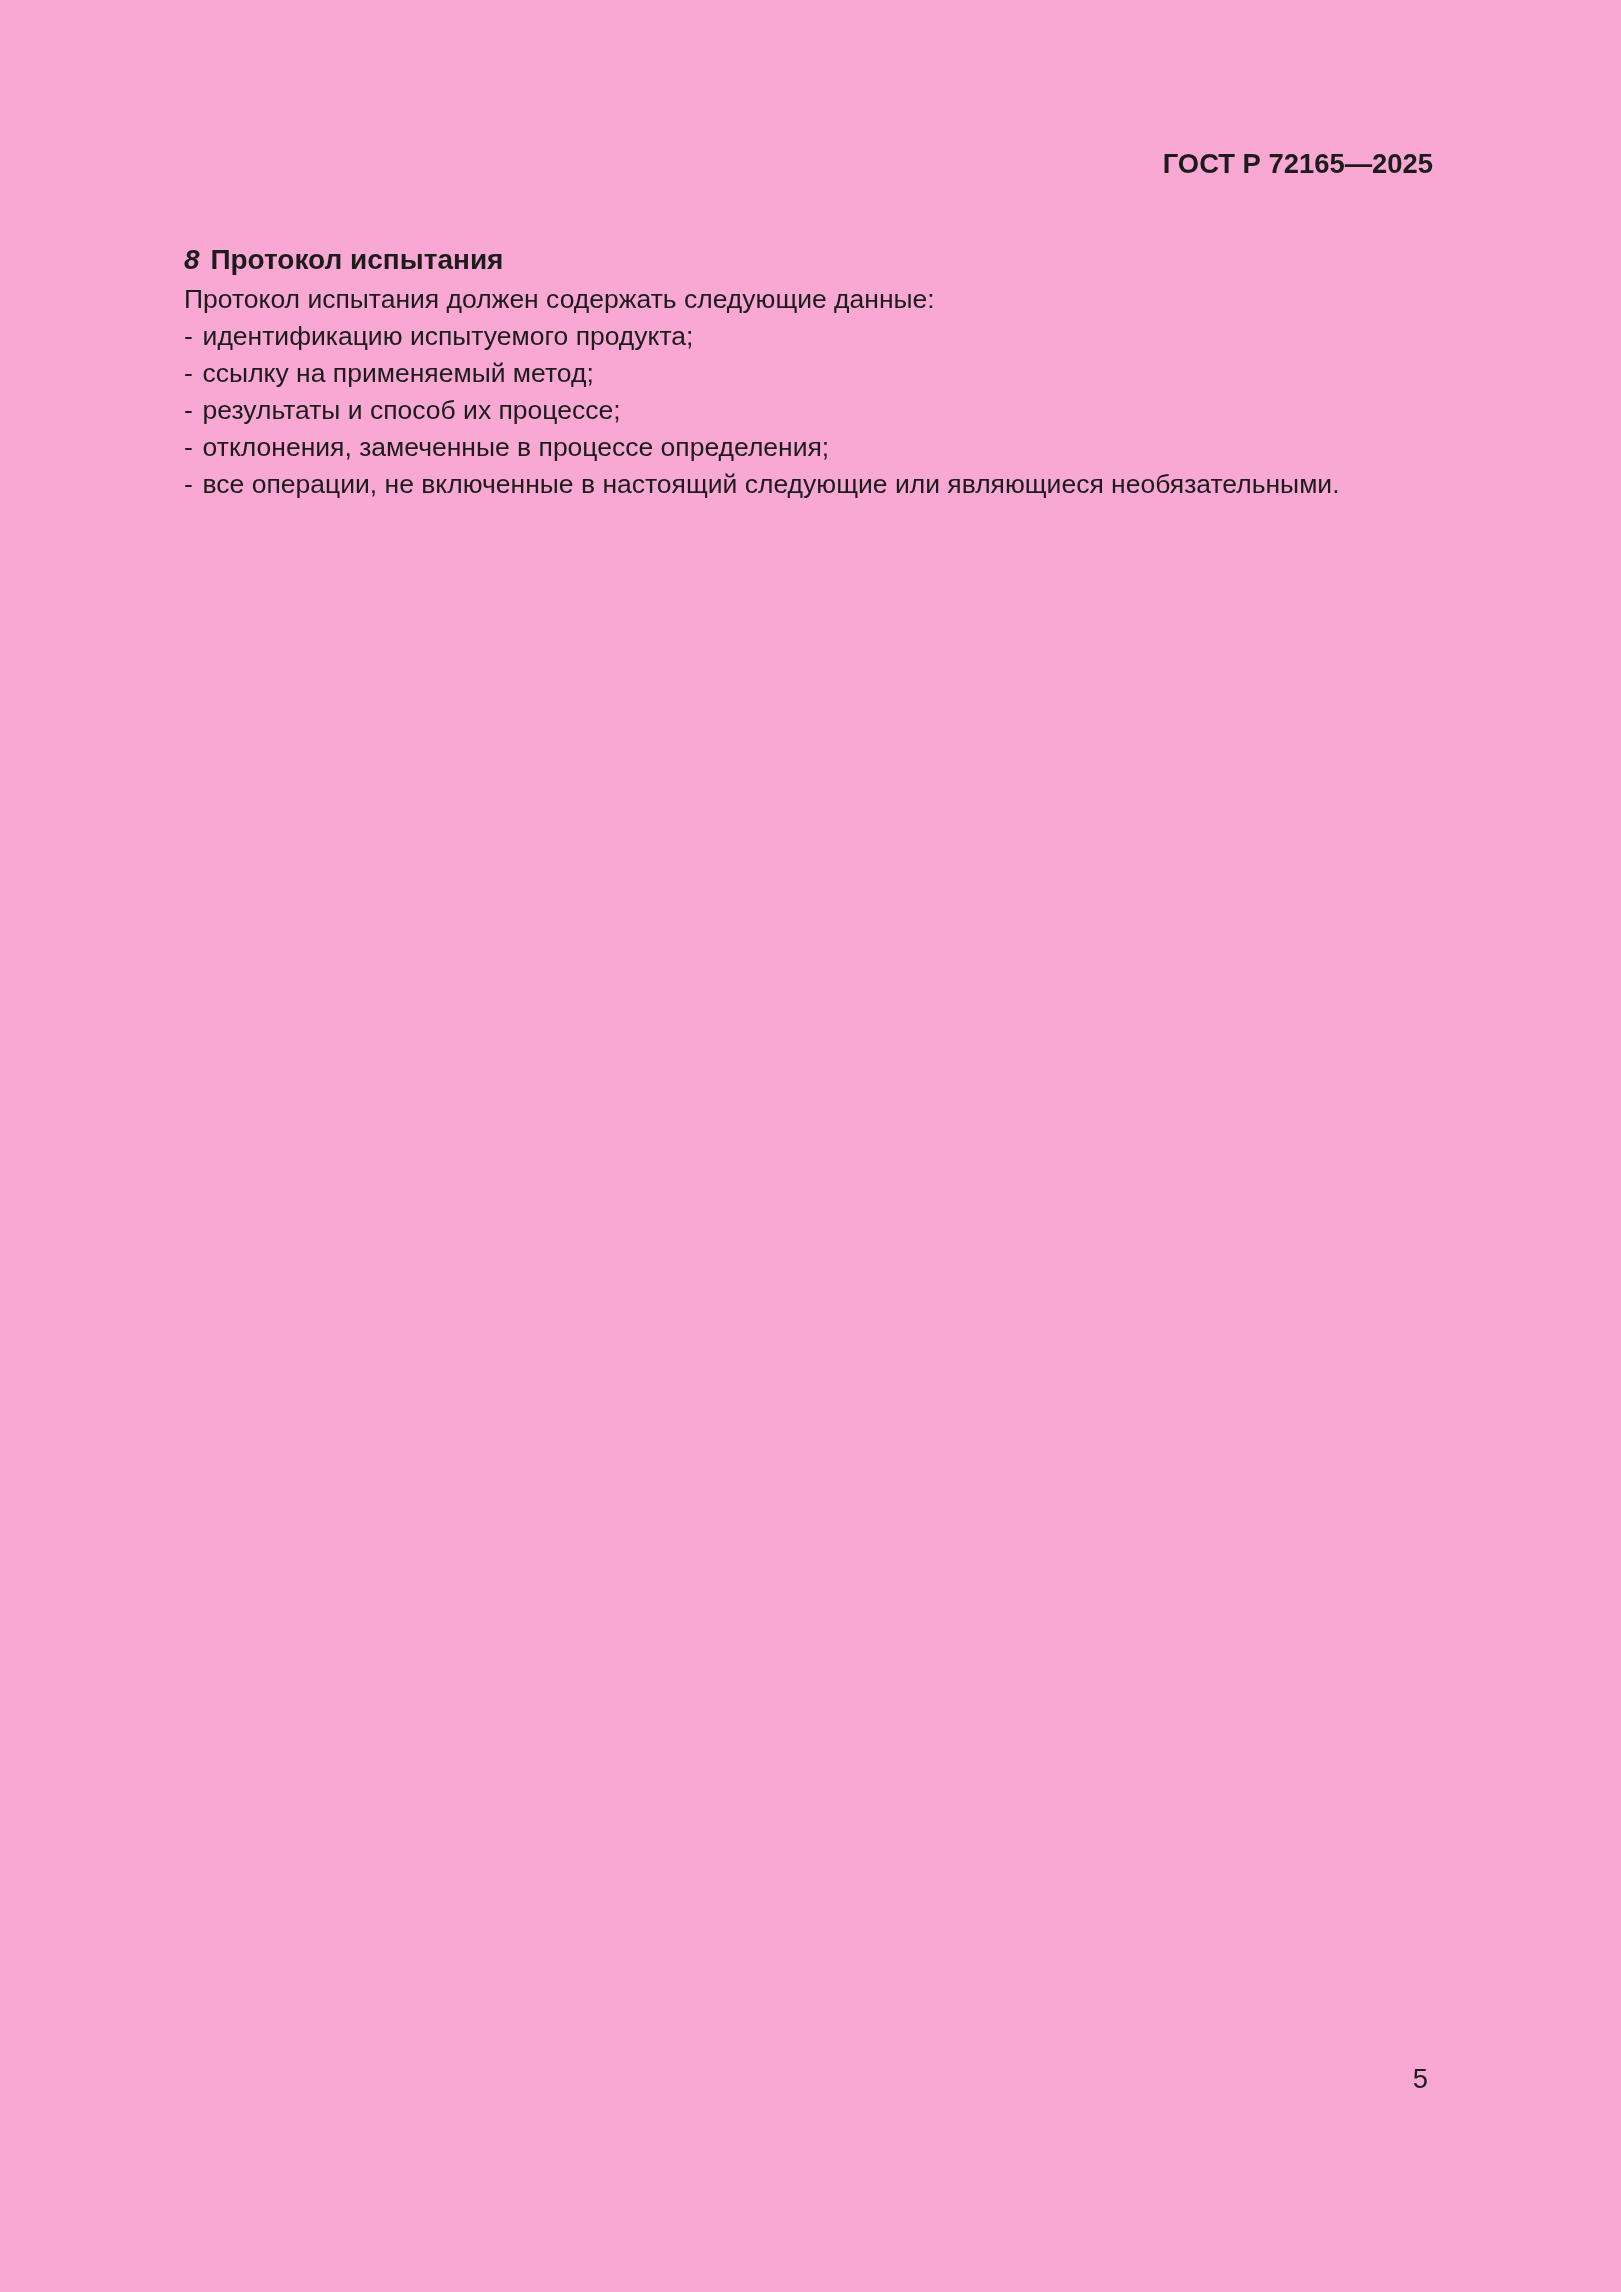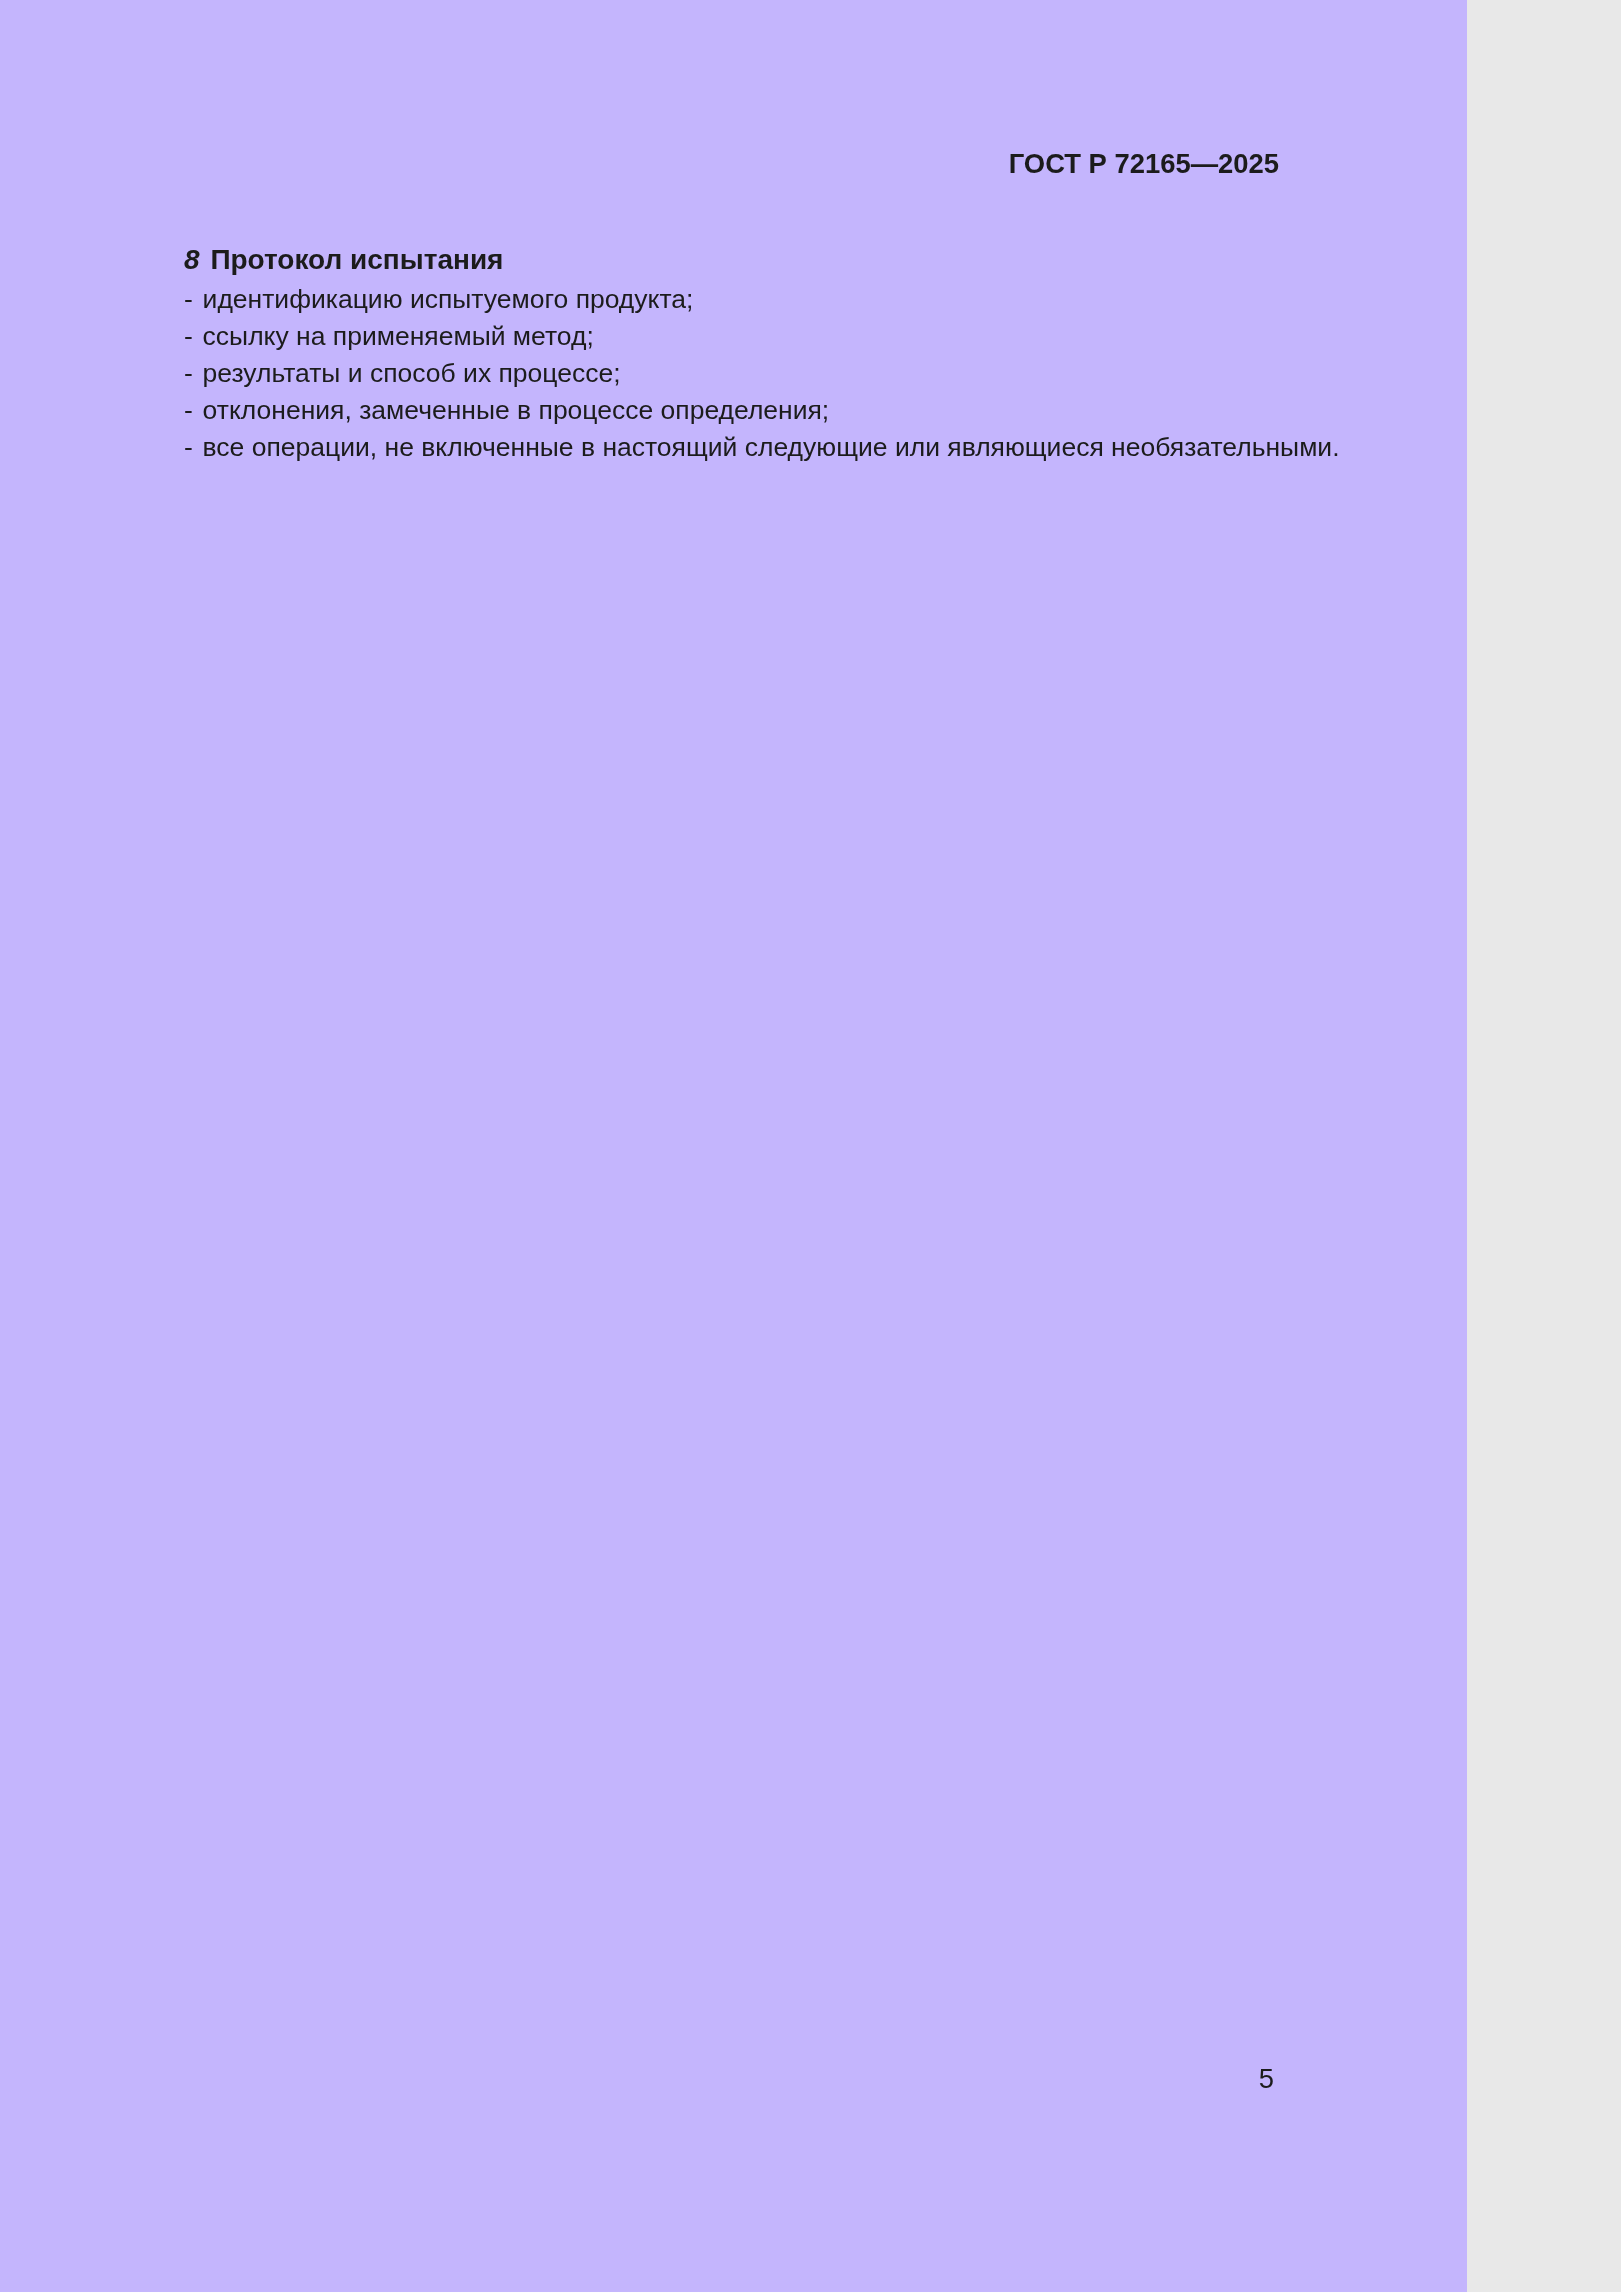--- a/index.html
+++ b/index.html
@@ -2,23 +2,23 @@
 <html><head>
 <meta charset="utf-8">
 <style>
   html, body {
     margin: 0;
     padding: 0;
     background: #e8e8e8;
   }
   .page {
     position: relative;
-    width: 1467px;
+    width: 1621px;
     height: 2293px;
-    background: #c4b5fd;
+    background: #f9a8d4;
     color: #1c1c1c;
     font-family: "Liberation Sans", sans-serif;
     overflow: hidden;
   }
   .doc-header {
     position: absolute;
     top: 147px;
     left: 184px;
     right: 188px;
     text-align: right;
@@ -76,20 +76,21 @@
 </head>
 <body>
 
 <div class="page">
 
   <div class="doc-header">ГОСТ Р 72165—2025</div>
 
   <h1 class="section-heading"><span class="section-number">8</span><span class="section-title">Протокол испытания</span></h1>
 
   <div class="body-block">
+    <p class="intro-paragraph">Протокол испытания должен содержать следующие данные:</p>
 
     <div class="hyphen-list">
 
       <div class="list-item">
         <span class="list-marker">-</span>
         <span class="list-text">идентификацию испытуемого продукта;</span>
       </div>
 
       <div class="list-item">
         <span class="list-marker">-</span>

